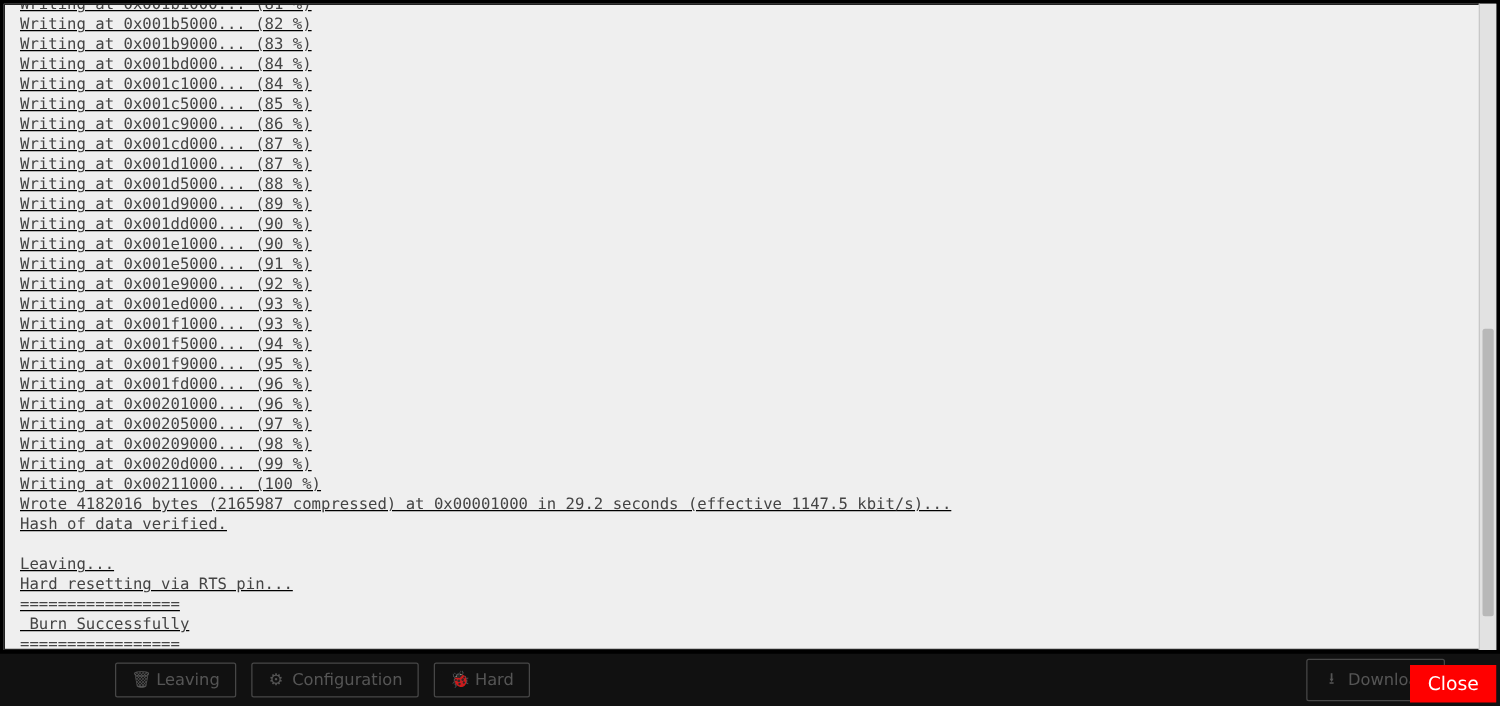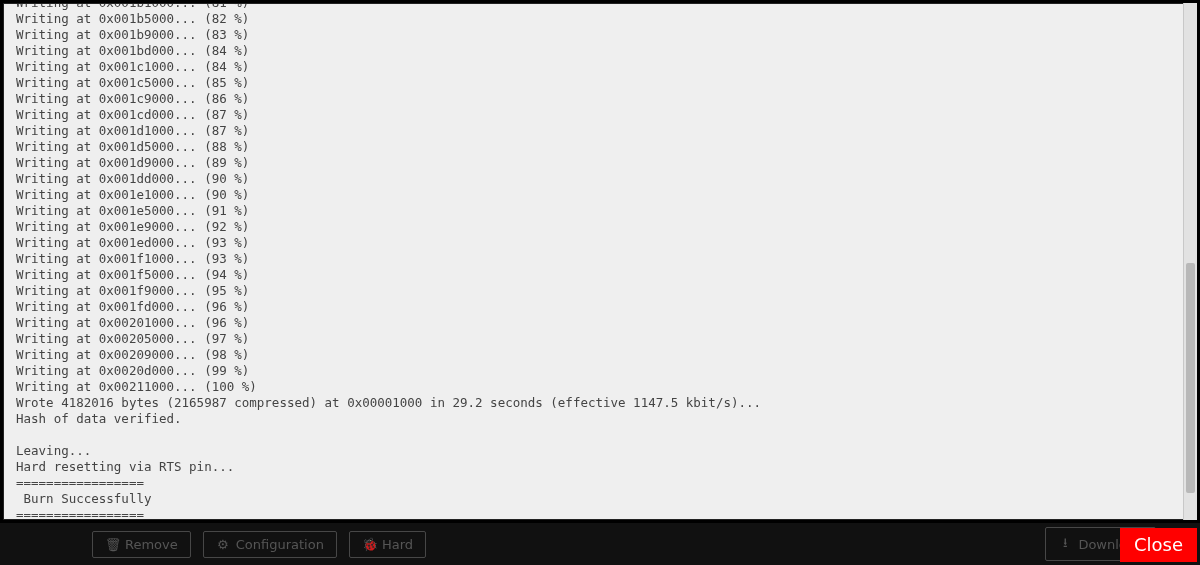--- a/index.html
+++ b/index.html
@@ -18,20 +18,21 @@
     .log-panel {
       position: absolute;
       top: 3px;
       left: 3px;
       right: 3px;
       bottom: 45px;
       background: #efefef;
       border: 1px solid #222;
       overflow: hidden;
       padding: 0;
+      text-decoration: underline;
     }
     .log-content {
       padding: 1px 12px 4px 12px;
       font-size: 12.5px;
       line-height: 16px;
       color: #444;
       white-space: pre;
       font-family: "DejaVu Sans Mono", "Consolas", monospace;
     }
     .scrollbar {
@@ -86,21 +87,21 @@
       margin-right: 20px;
     }
     .close-btn {
       position: absolute;
       right: 3px;
       bottom: 3px;
       background: #ff0000;
       color: #fff;
       border: none;
       padding: 6px 14px;
-      font-size: 18px;
+      font-size: 15px;
       font-family: "DejaVu Sans", Arial, sans-serif;
       cursor: pointer;
       line-height: 1.2;
     }
     .icon {
       display: inline-block;
       width: 14px;
       text-align: center;
     }
   </style>
@@ -144,21 +145,21 @@
 </div>
 
 <div class="scrollbar">
   <div class="scrollbar-thumb"></div>
 </div>
 
 <div class="bottom-bar">
   <div class="bg-left">
     <div class="bg-button">
       <span class="icon">🗑</span>
-      <span>Remove</span>
+      <span>Leaving</span>
     </div>
     <div class="bg-button">
       <span class="icon">⚙</span>
       <span>Configuration</span>
     </div>
     <div class="bg-button">
       <span class="icon">🐞</span>
       <span>Hard</span>
     </div>
   </div>

